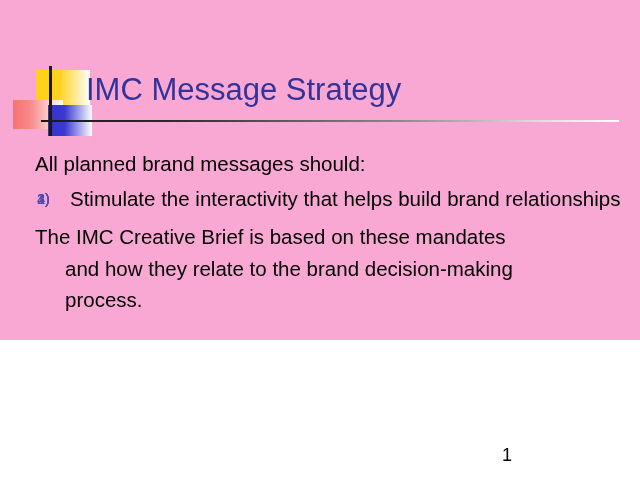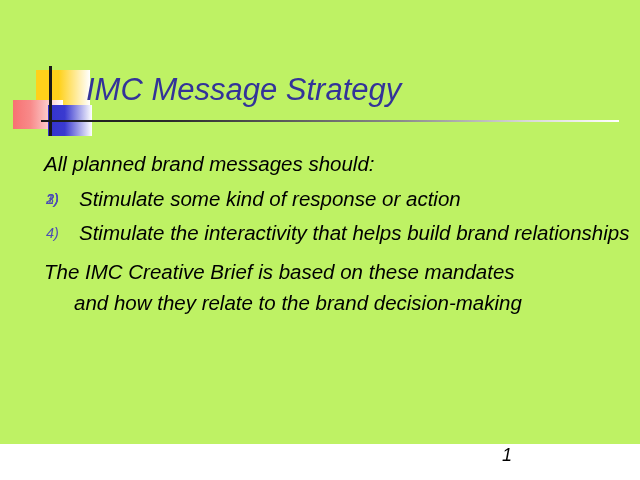--- a/index.html
+++ b/index.html
@@ -13,23 +13,22 @@
     font-family: "Liberation Sans", sans-serif;
     overflow: hidden;
     position: relative;
   }
 
   #slide {
     position: absolute;
     left: 0;
     top: 0;
     width: 640px;
-    height: 444px;
-    background: #bef264;
-    font-style: italic;
+    height: 340px;
+    background: #f9a8d4;
   }
 
   
   #title-decoration {
     position: absolute;
     left: 0;
     top: 0;
     width: 640px;
     height: 150px;
     pointer-events: none;
@@ -85,21 +84,21 @@
     color: #333399;
     letter-spacing: 0px;
     white-space: nowrap;
     font-weight: normal;
     margin: 0;
   }
 
   
   #slide-body {
     position: absolute;
-    left: 44px;
+    left: 35px;
     top: 148px;
     width: 592px;
     font-size: 20.5px;
     line-height: 31.5px;
     color: #000000;
   }
 
   .body-lead {
     margin: 0 0 1px 0;
     padding: 0;
@@ -177,30 +176,30 @@
 
     <ol id="numbered-list">
       <li class="num-item">
         <span class="num-marker">1)</span>
       </li>
       <li class="num-item">
         <span class="num-marker">2)</span>
       </li>
       <li class="num-item">
         <span class="num-marker">3)</span>
-        <span class="num-text">Stimulate some kind of response or action</span>
       </li>
       <li class="num-item">
         <span class="num-marker">4)</span>
         <span class="num-text">Stimulate the interactivity that helps build brand relationships</span>
       </li>
     </ol>
 
     <p class="body-closing">
       <span>The IMC Creative Brief is based on these mandates</span>
       <span class="closing-indent">and how they relate to the brand decision-making</span>
+      <span class="closing-indent">process.</span>
     </p>
 
   </div>
 
   <div id="slide-number">1</div>
 
 </div>
 
 </body></html>

